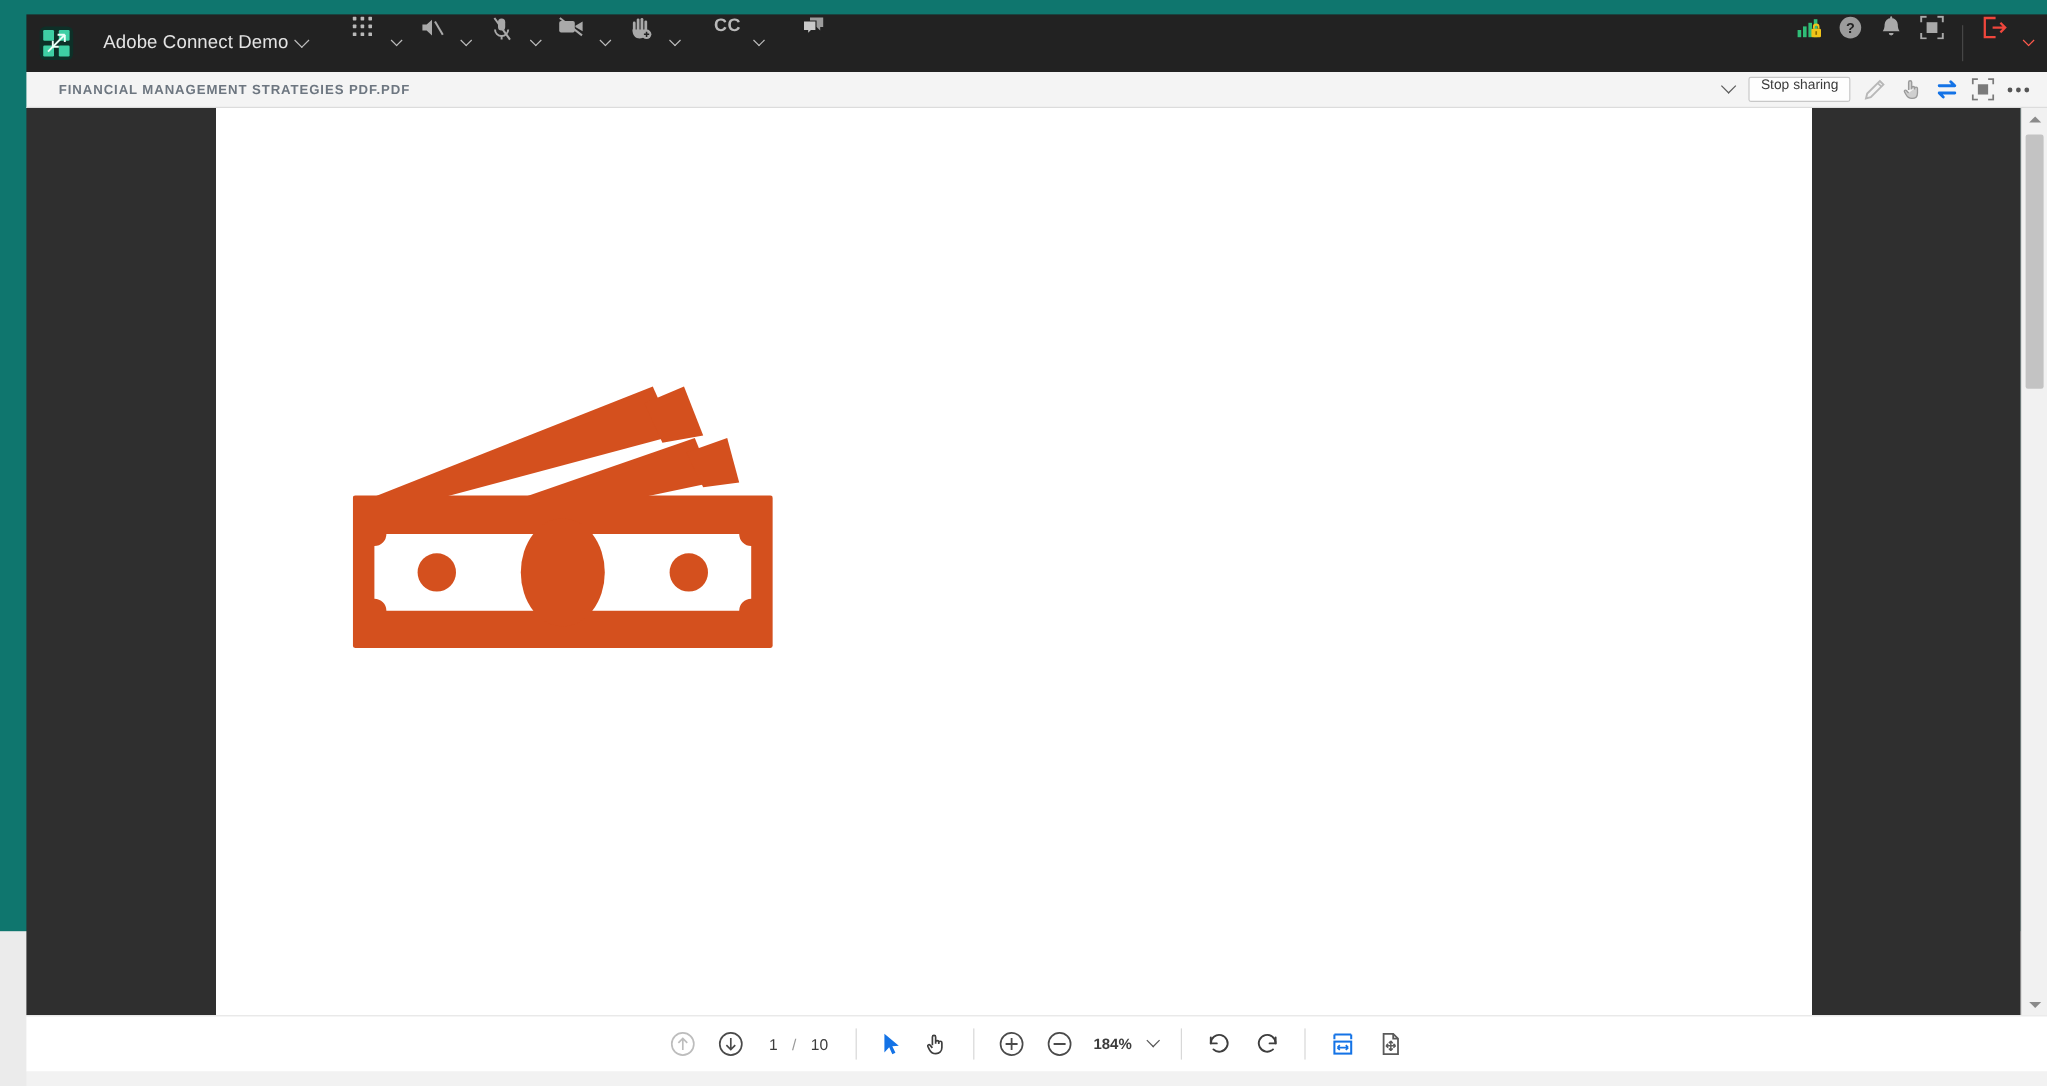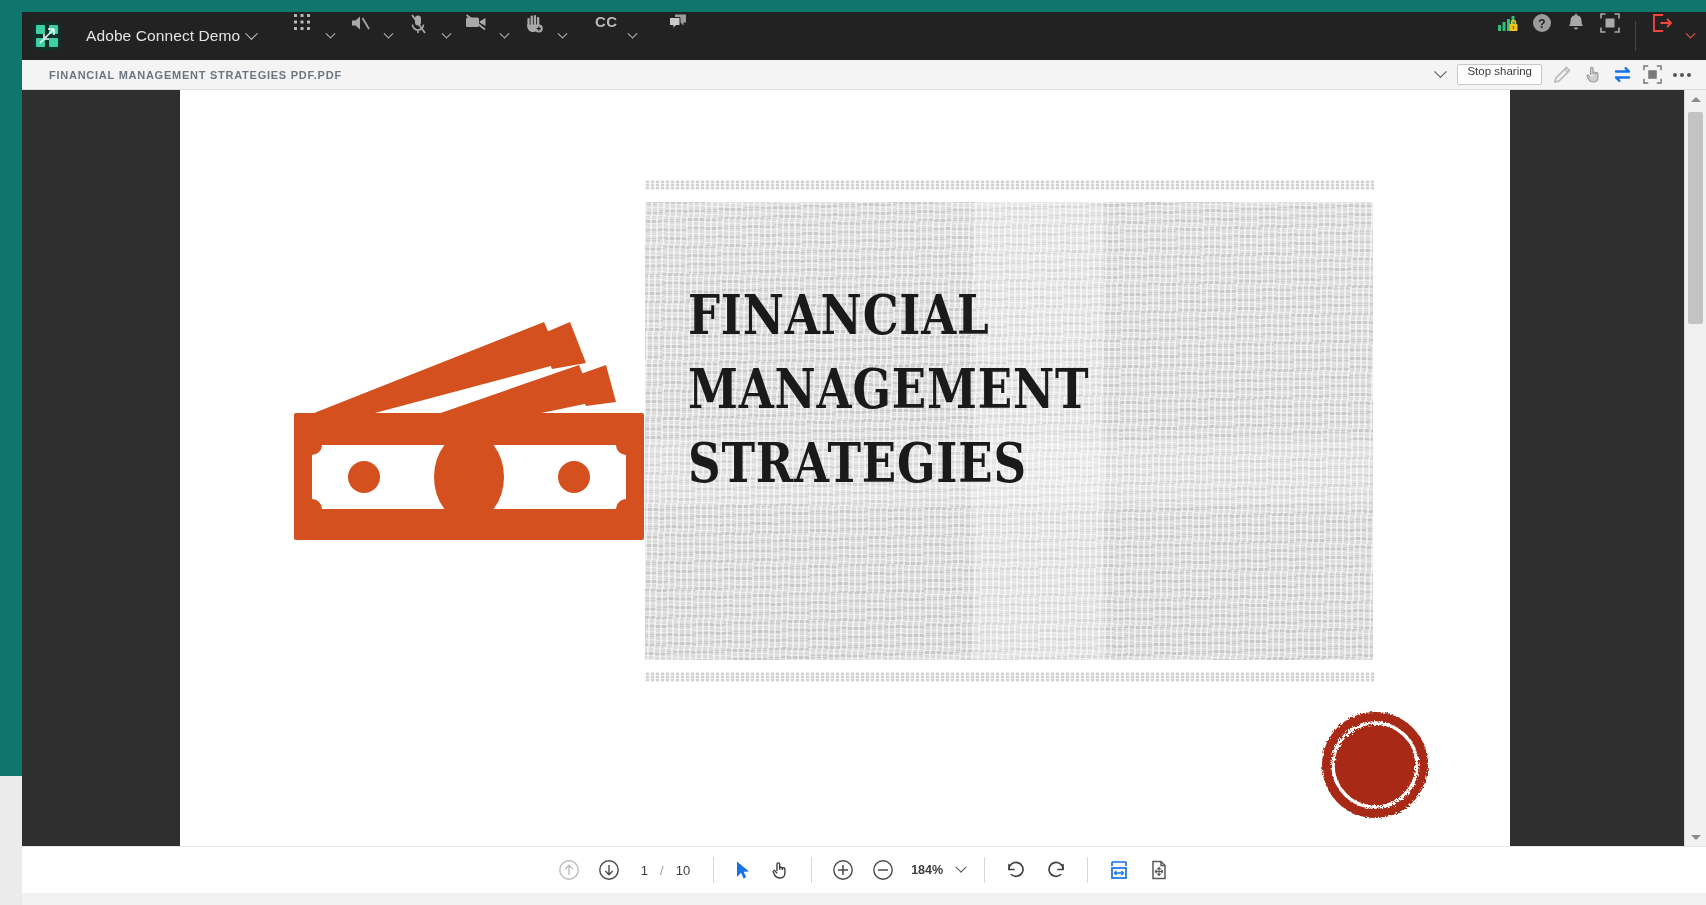--- a/index.html
+++ b/index.html
@@ -531,42 +531,20 @@
           <path d="M60 148 L285 70 L300 107 L72 155 Z"></path>
           <path d="M278 82 L312 70 L322 107 L292 111 Z"></path>
           <rect x="0" y="118" width="350" height="127" rx="2"></rect>
         </g>
         <path d="M28 150 h294 a10 10 0 0 0 10 10 v44 a10 10 0 0 0 -10 10 h-294 a10 10 0 0 0 -10 -10 v-44 a10 10 0 0 0 10 -10 z" fill="#ffffff"></path>
         <ellipse cx="175" cy="182" rx="35" ry="45" fill="#d4501e"></ellipse>
         <circle cx="70" cy="182" rx="16" r="16" fill="#d4501e"></circle>
         <circle cx="280" cy="182" r="16" fill="#d4501e"></circle>
       </svg>
 
-      <div class="cover">
-        <div class="tex-strip top"></div>
-        <div class="cover-main"></div>
-        <div class="tex-strip bot"></div>
-
-        <div class="cover-title">FINANCIAL
-MANAGEMENT
-STRATEGIES</div>
-
-        <svg class="stamp" viewBox="0 0 118 110">
-          <defs>
-            <filter id="rough">
-              <feTurbulence type="fractalNoise" baseFrequency="0.55" numOctaves="4" result="n"></feTurbulence>
-              <feDisplacementMap in="SourceGraphic" in2="n" scale="5"></feDisplacementMap>
-            </filter>
-          </defs>
-          <g filter="url(#rough)">
-            <circle cx="59" cy="55" r="53" fill="#a82b12"></circle>
-            <circle cx="59" cy="55" r="42" fill="none" stroke="#ffffff" stroke-width="3.4"></circle>
-          </g>
-        </svg>
-      </div>
 
     </div>
   </div>
 
   <div class="vscroll">
     <span class="vs-arrow up">
         <span class="vs-tri u"></span>
       </span>
     <span class="vs-thumb"></span>
     <span class="vs-arrow down">

